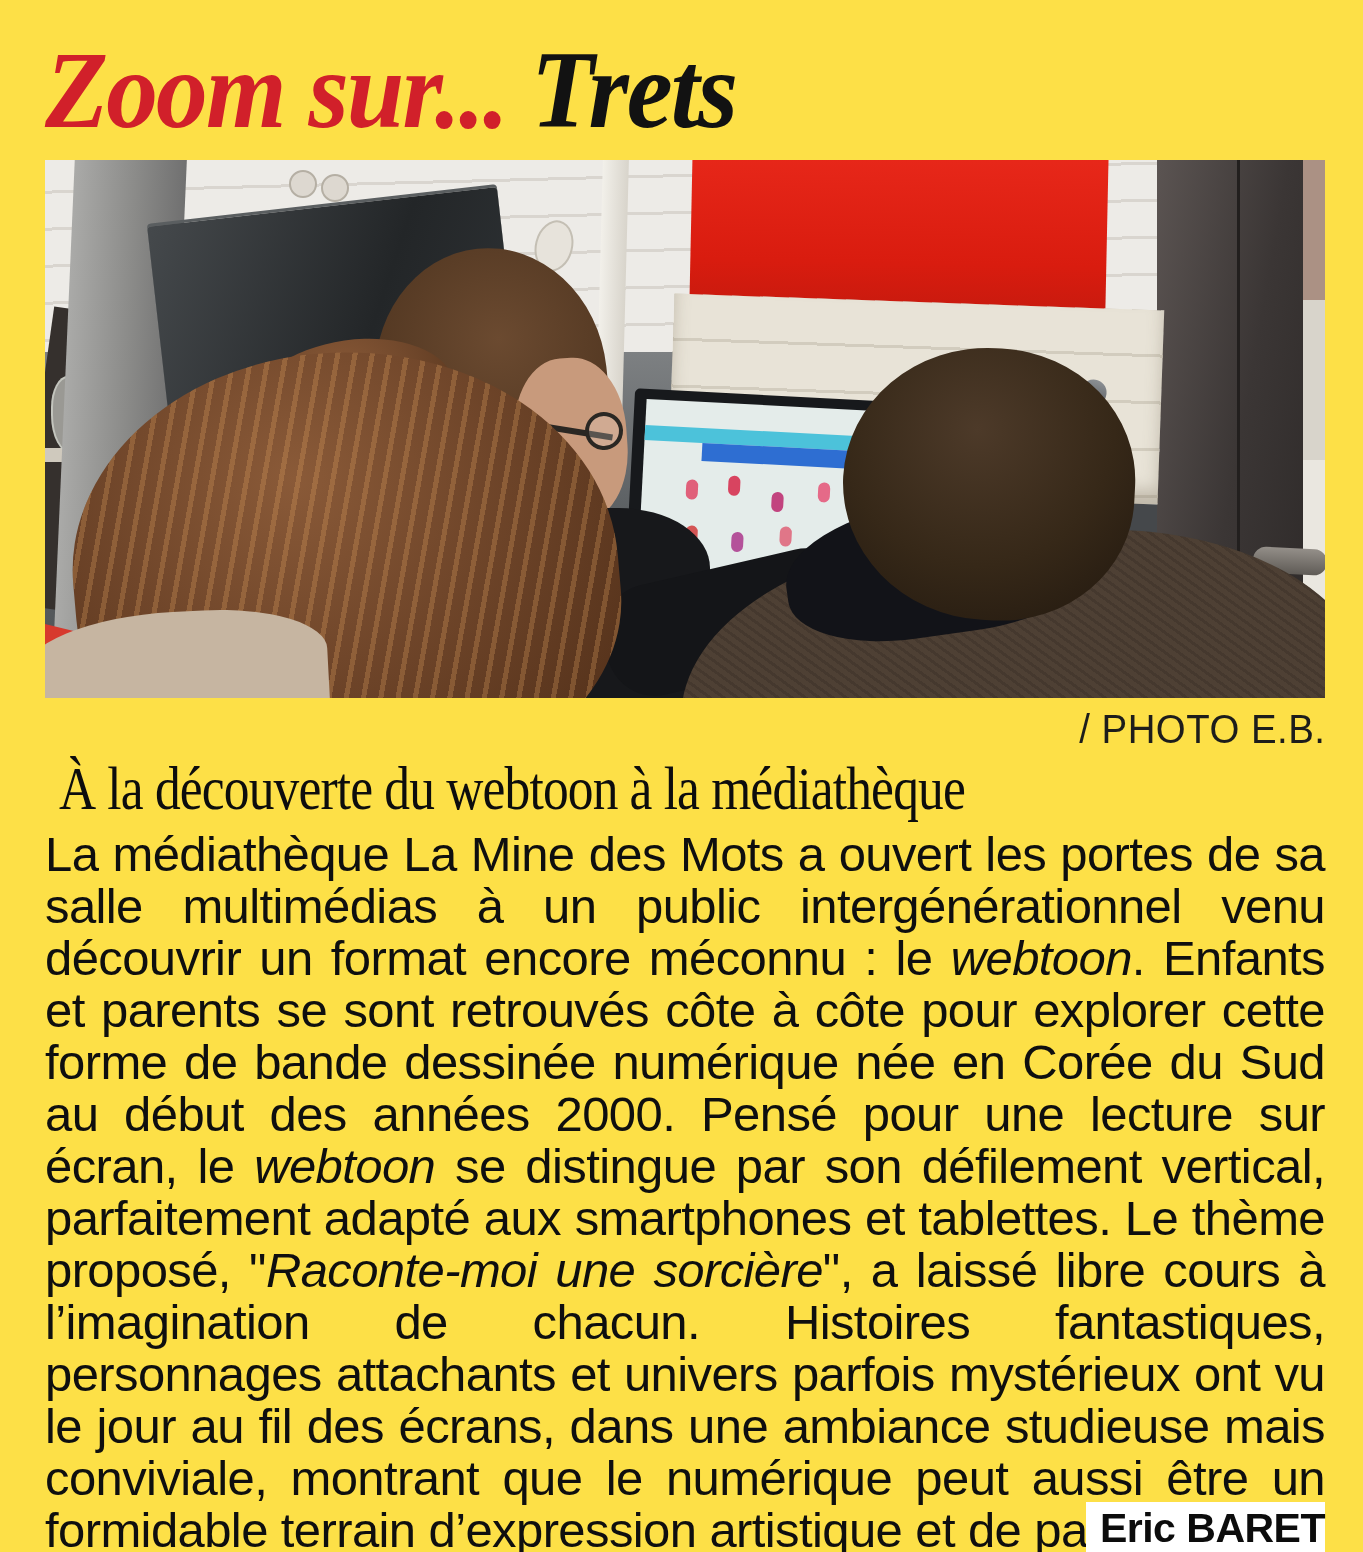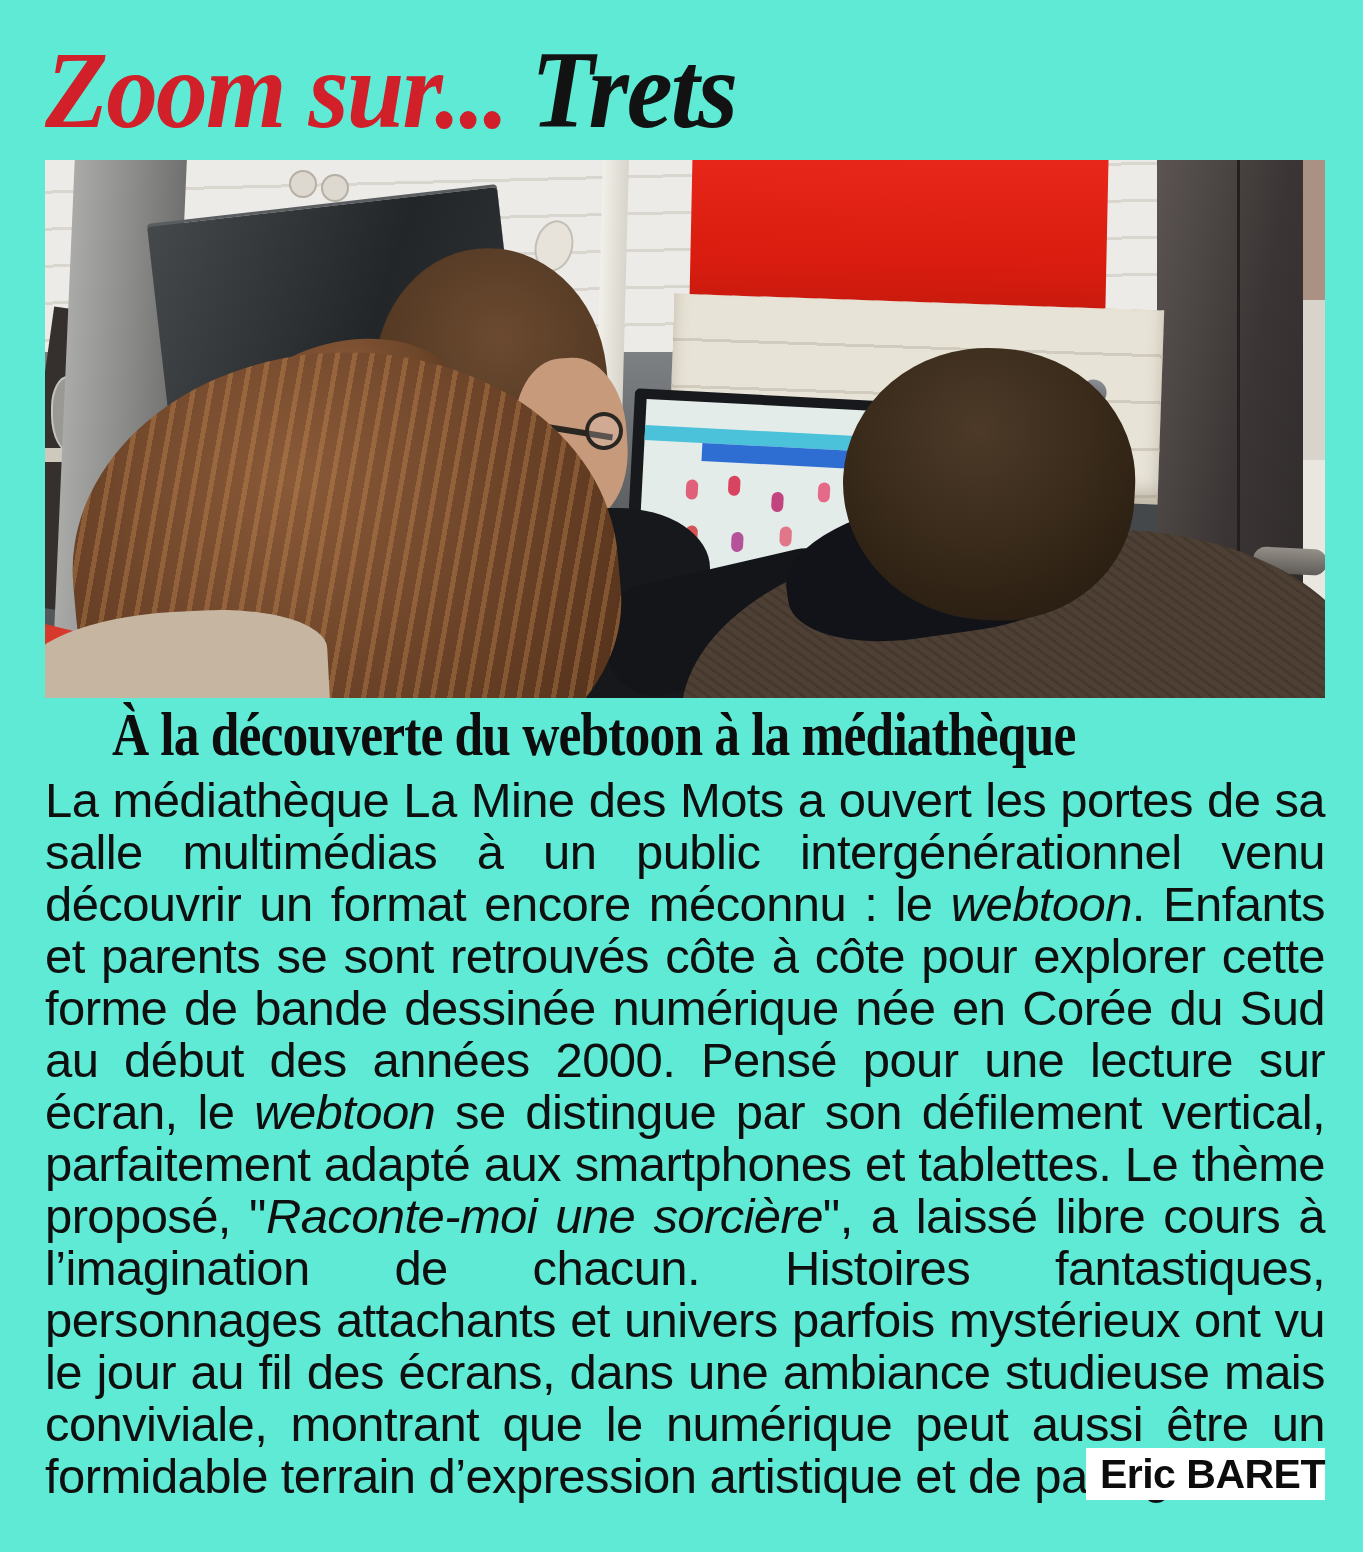--- a/index.html
+++ b/index.html
@@ -1,19 +1,19 @@
 <!DOCTYPE html>
 <html lang="fr" style="--kicker-red: #d1202a; --poster-red: #e8281a; --bar-blue: #2e6ed2; --bar-cyan: #4cc2da;"><head>
 <meta charset="utf-8">
 <style>
   html,body{margin:0;padding:0;background:#ffffff;}
   .page{
     position:relative;
     width:1363px;height:1552px;
-    background:#5eead4;
+    background:#fde047;
     overflow:hidden;
     font-family:"Liberation Sans",sans-serif;
     color:#111;
   }
   .content{position:absolute;left:45px;top:0;width:1280px;}
 
   
   .kicker{
     margin:30px 0 0 0;
     font-family:"Liberation Serif",serif;
@@ -149,22 +149,22 @@
 
   
   .credit{
     margin-top:8px;text-align:right;
     font-size:40px;line-height:46px;color:#1d1d1b;
     letter-spacing:.5px;
   }
   .credit span{display:inline-block;transform:scaleX(.96);transform-origin:right center;}
   .headline{
     margin:4px 0 0 14px;
-    font-family:"Liberation Serif",serif;font-weight:700;
-    font-size:62px;line-height:64px;color:#0d0d0d;white-space:nowrap;text-align:center;
+    font-family:"Liberation Serif",serif;font-weight:400;
+    font-size:62px;line-height:64px;color:#0d0d0d;white-space:nowrap;
   }
   .headline span{display:inline-block;transform:scaleX(.83);transform-origin:left bottom;
     letter-spacing:-1px;}
   .body-wrap{position:relative;margin-top:8px;width:1280px;}
   .body-text{
     margin:0;font-size:49px;line-height:52px;letter-spacing:-.6px;
     text-align:justify;color:#0f0f0f;hyphens:manual;-webkit-hyphens:manual;
   }
   .body-text i{font-style:italic;}
   .author{
@@ -236,20 +236,21 @@
       </div>
       <div class="ph-woman-jacket"></div>
       <div class="ph-boy2-neck"></div>
       <div class="ph-boy2-hoodie">
         <div class="tex"></div>
       </div>
       <div class="ph-boy2-collar"></div>
       <div class="ph-boy2-head"></div>
     </figure>
 
+    <div class="credit"><span>/ PHOTO E.B.</span></div>
 
     <h2 class="headline"><span>À la découverte du webtoon à la médiathèque</span></h2>
 
     <div class="body-wrap">
       <p class="body-text"><span>La médiathèque La Mine des Mots a ouvert les portes de sa salle multimédias à un public intergénérationnel venu découvrir un for­mat encore méconnu&nbsp;: le </span><i>webtoon</i><span>. Enfants et parents se sont re­trouvés côte à côte pour explorer cette forme de bande dessinée numérique née en Corée du Sud au début des années 2000. Pensé pour une lecture sur écran, le </span><i>webtoon</i><span> se distingue par son défile­ment vertical, parfaitement adapté aux smartphones et tablettes. Le thème proposé, "</span><i>Raconte-moi une sorcière</i><span>", a laissé libre cours à l’imagination de chacun. Histoires fantastiques, personnages attachants et univers parfois mystérieux ont vu le jour au fil des écrans, dans une ambiance studieuse mais conviviale, montrant que le numérique peut aussi être un formidable terrain d’expres­sion artistique et de partage.</span></p>
       <span class="author">Eric BARET</span>
     </div>
 
   </div>
 </div>

